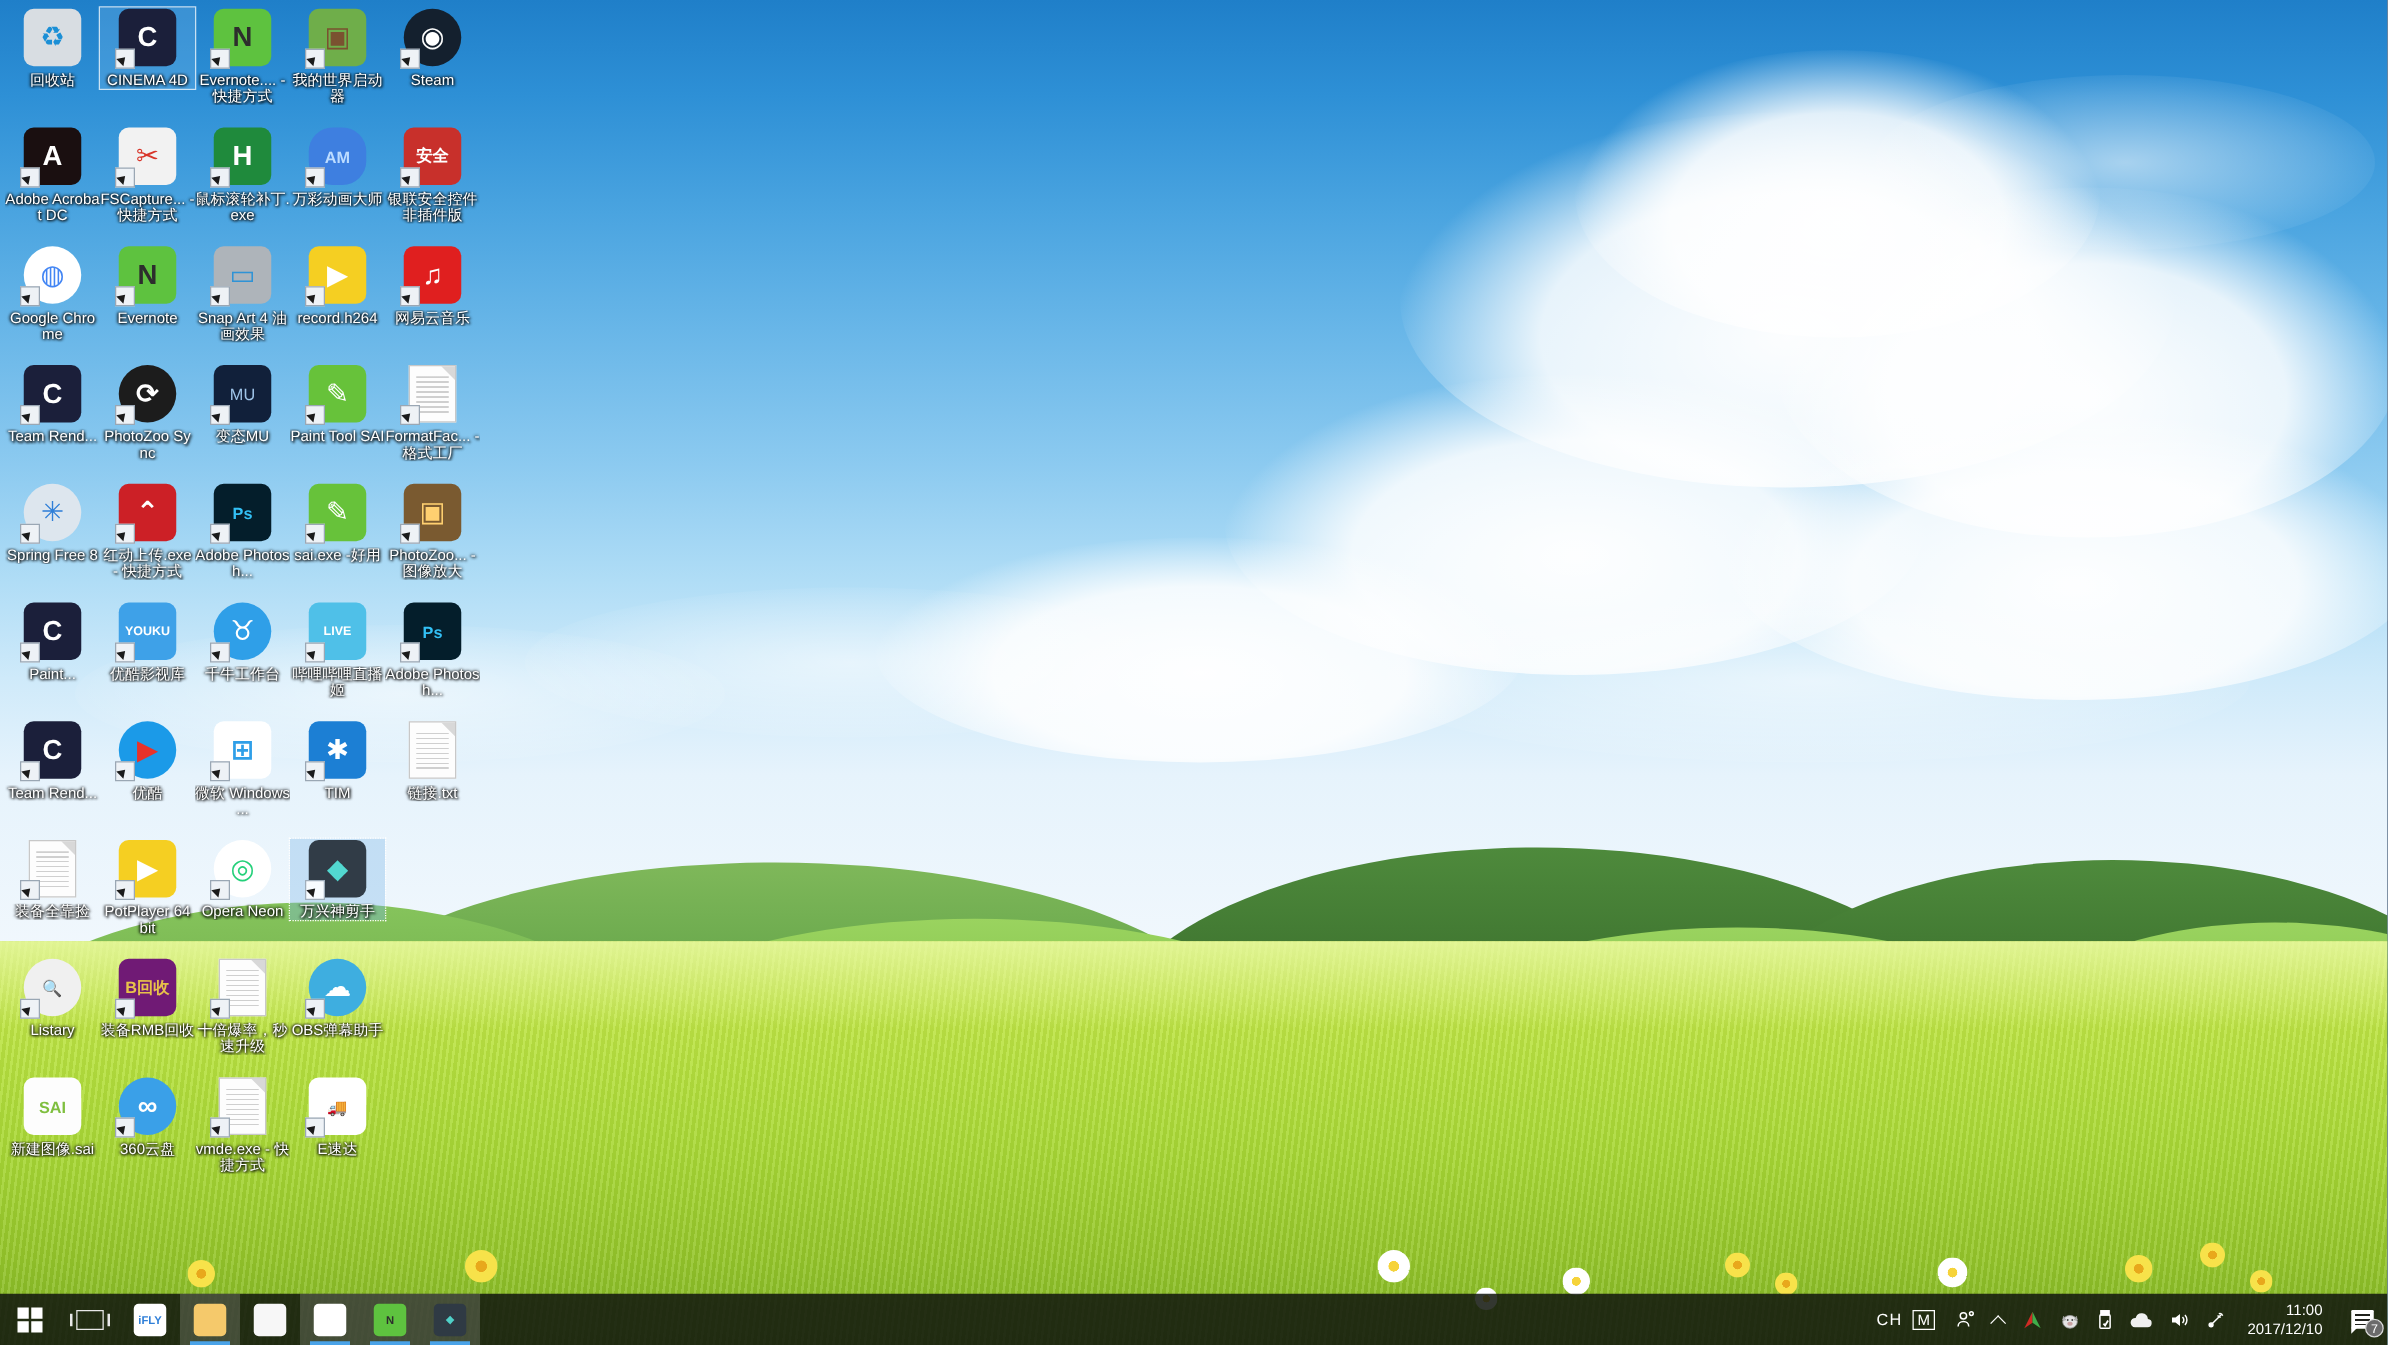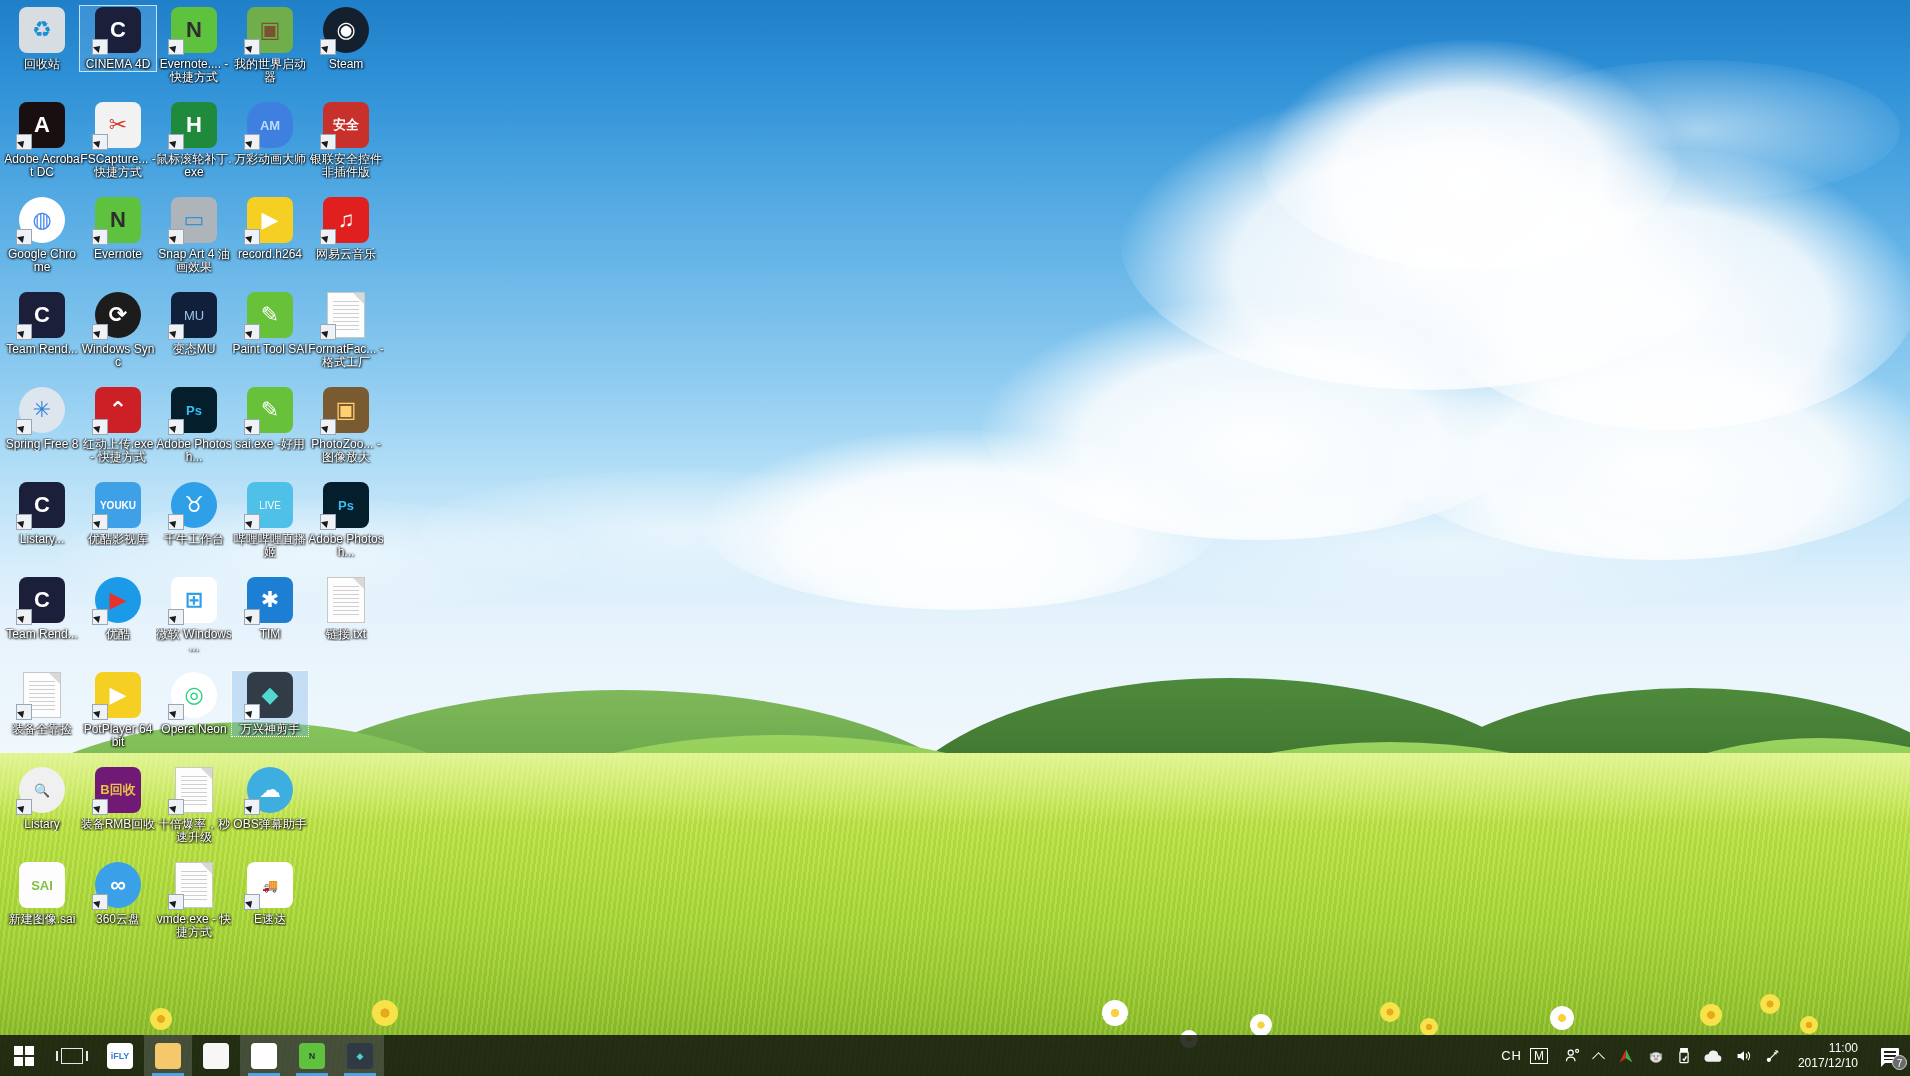--- a/index.html
+++ b/index.html
@@ -538,21 +538,21 @@
         </div>
         <div class="lbl">Team Rend...</div>
       </div>
       <div class="dicon" style="left: 80px; top: 291px;">
         <div class="ibox">
           <div class="glyph">
             <div class="circle" style="background: rgb(28, 28, 28); color: rgb(255, 255, 255); font-size: 22px; font-weight: bold;">⟳</div>
           </div>
           <span class="shortcut"></span>
         </div>
-        <div class="lbl">Windows Sync</div>
+        <div class="lbl">PhotoZoo Sync</div>
       </div>
       <div class="dicon" style="left: 156px; top: 291px;">
         <div class="ibox">
           <div class="glyph">
             <div class="tile" style="background: rgb(17, 32, 58); color: rgb(159, 196, 232); font-size: 13px; font-weight: normal;">MU</div>
           </div>
           <span class="shortcut"></span>
         </div>
         <div class="lbl">变态MU</div>
       </div>
@@ -621,21 +621,21 @@
         </div>
         <div class="lbl">PhotoZoo... -图像放大</div>
       </div>
       <div class="dicon" style="left: 4px; top: 481px;">
         <div class="ibox">
           <div class="glyph">
             <div class="tile" style="background: rgb(27, 31, 58); color: rgb(255, 255, 255); font-size: 22px; font-weight: bold;">C</div>
           </div>
           <span class="shortcut"></span>
         </div>
-        <div class="lbl">Listary...</div>
+        <div class="lbl">Paint...</div>
       </div>
       <div class="dicon" style="left: 80px; top: 481px;">
         <div class="ibox">
           <div class="glyph">
             <div class="tile" style="background: rgb(62, 161, 232); color: rgb(255, 255, 255); font-size: 10px; font-weight: bold;">YOUKU</div>
           </div>
           <span class="shortcut"></span>
         </div>
         <div class="lbl">优酷影视库</div>
       </div>
@@ -644,21 +644,21 @@
           <div class="glyph">
             <div class="circle" style="background: rgb(47, 159, 232); color: rgb(255, 255, 255); font-size: 22px; font-weight: bold;">♉</div>
           </div>
           <span class="shortcut"></span>
         </div>
         <div class="lbl">千牛工作台</div>
       </div>
       <div class="dicon" style="left: 232px; top: 481px;">
         <div class="ibox">
           <div class="glyph">
-            <div class="tile" style="background: rgb(79, 192, 232); color: rgb(255, 255, 255); font-size: 10px; font-weight: normal; text-align: right;">LIVE</div>
+            <div class="tile" style="background: rgb(79, 192, 232); color: rgb(255, 255, 255); font-size: 10px; font-weight: bold; text-align: right;">LIVE</div>
           </div>
           <span class="shortcut"></span>
         </div>
         <div class="lbl">哔哩哔哩直播姬</div>
       </div>
       <div class="dicon" style="left: 308px; top: 481px;">
         <div class="ibox">
           <div class="glyph">
             <div class="tile" style="background: rgb(4, 30, 43); color: rgb(51, 192, 245); font-size: 13px; font-weight: bold;">Ps</div>
           </div>

